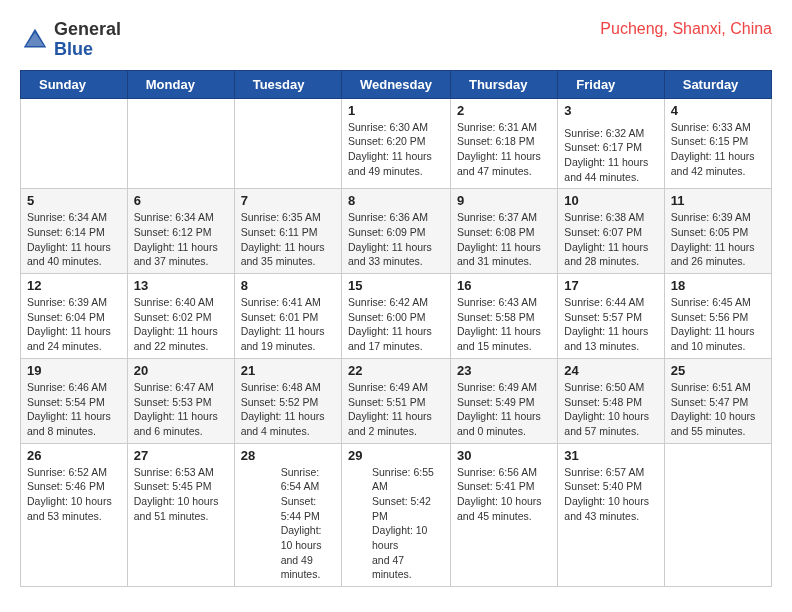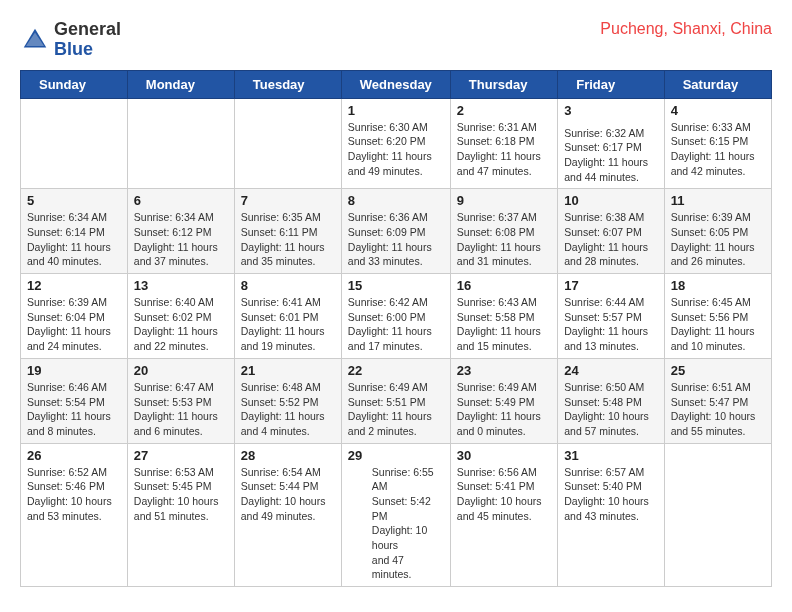--- a/index.html
+++ b/index.html
@@ -313,21 +313,21 @@
         </td>
         <td>
           <span class="day-number">27</span>
           <div class="day-info" style="white-space: pre-line;">Sunrise: 6:53 AM
 Sunset: 5:45 PM
 Daylight: 10 hours
 and 51 minutes.</div>
         </td>
         <td>
           <span class="day-number">28</span>
-          <div class="day-info" style="white-space: pre-line;">Sunrise: 6:54 AM
+          <div class="day-info" style="white-space: pre-line; margin-left: 40px;">Sunrise: 6:54 AM
 Sunset: 5:44 PM
 Daylight: 10 hours
 and 49 minutes.</div>
         </td>
         <td>
           <span class="day-number">29</span>
           <div class="day-info" style="white-space: pre-line; margin-left: 24px;">Sunrise: 6:55 AM
 Sunset: 5:42 PM
 Daylight: 10 hours
 and 47 minutes.</div>

